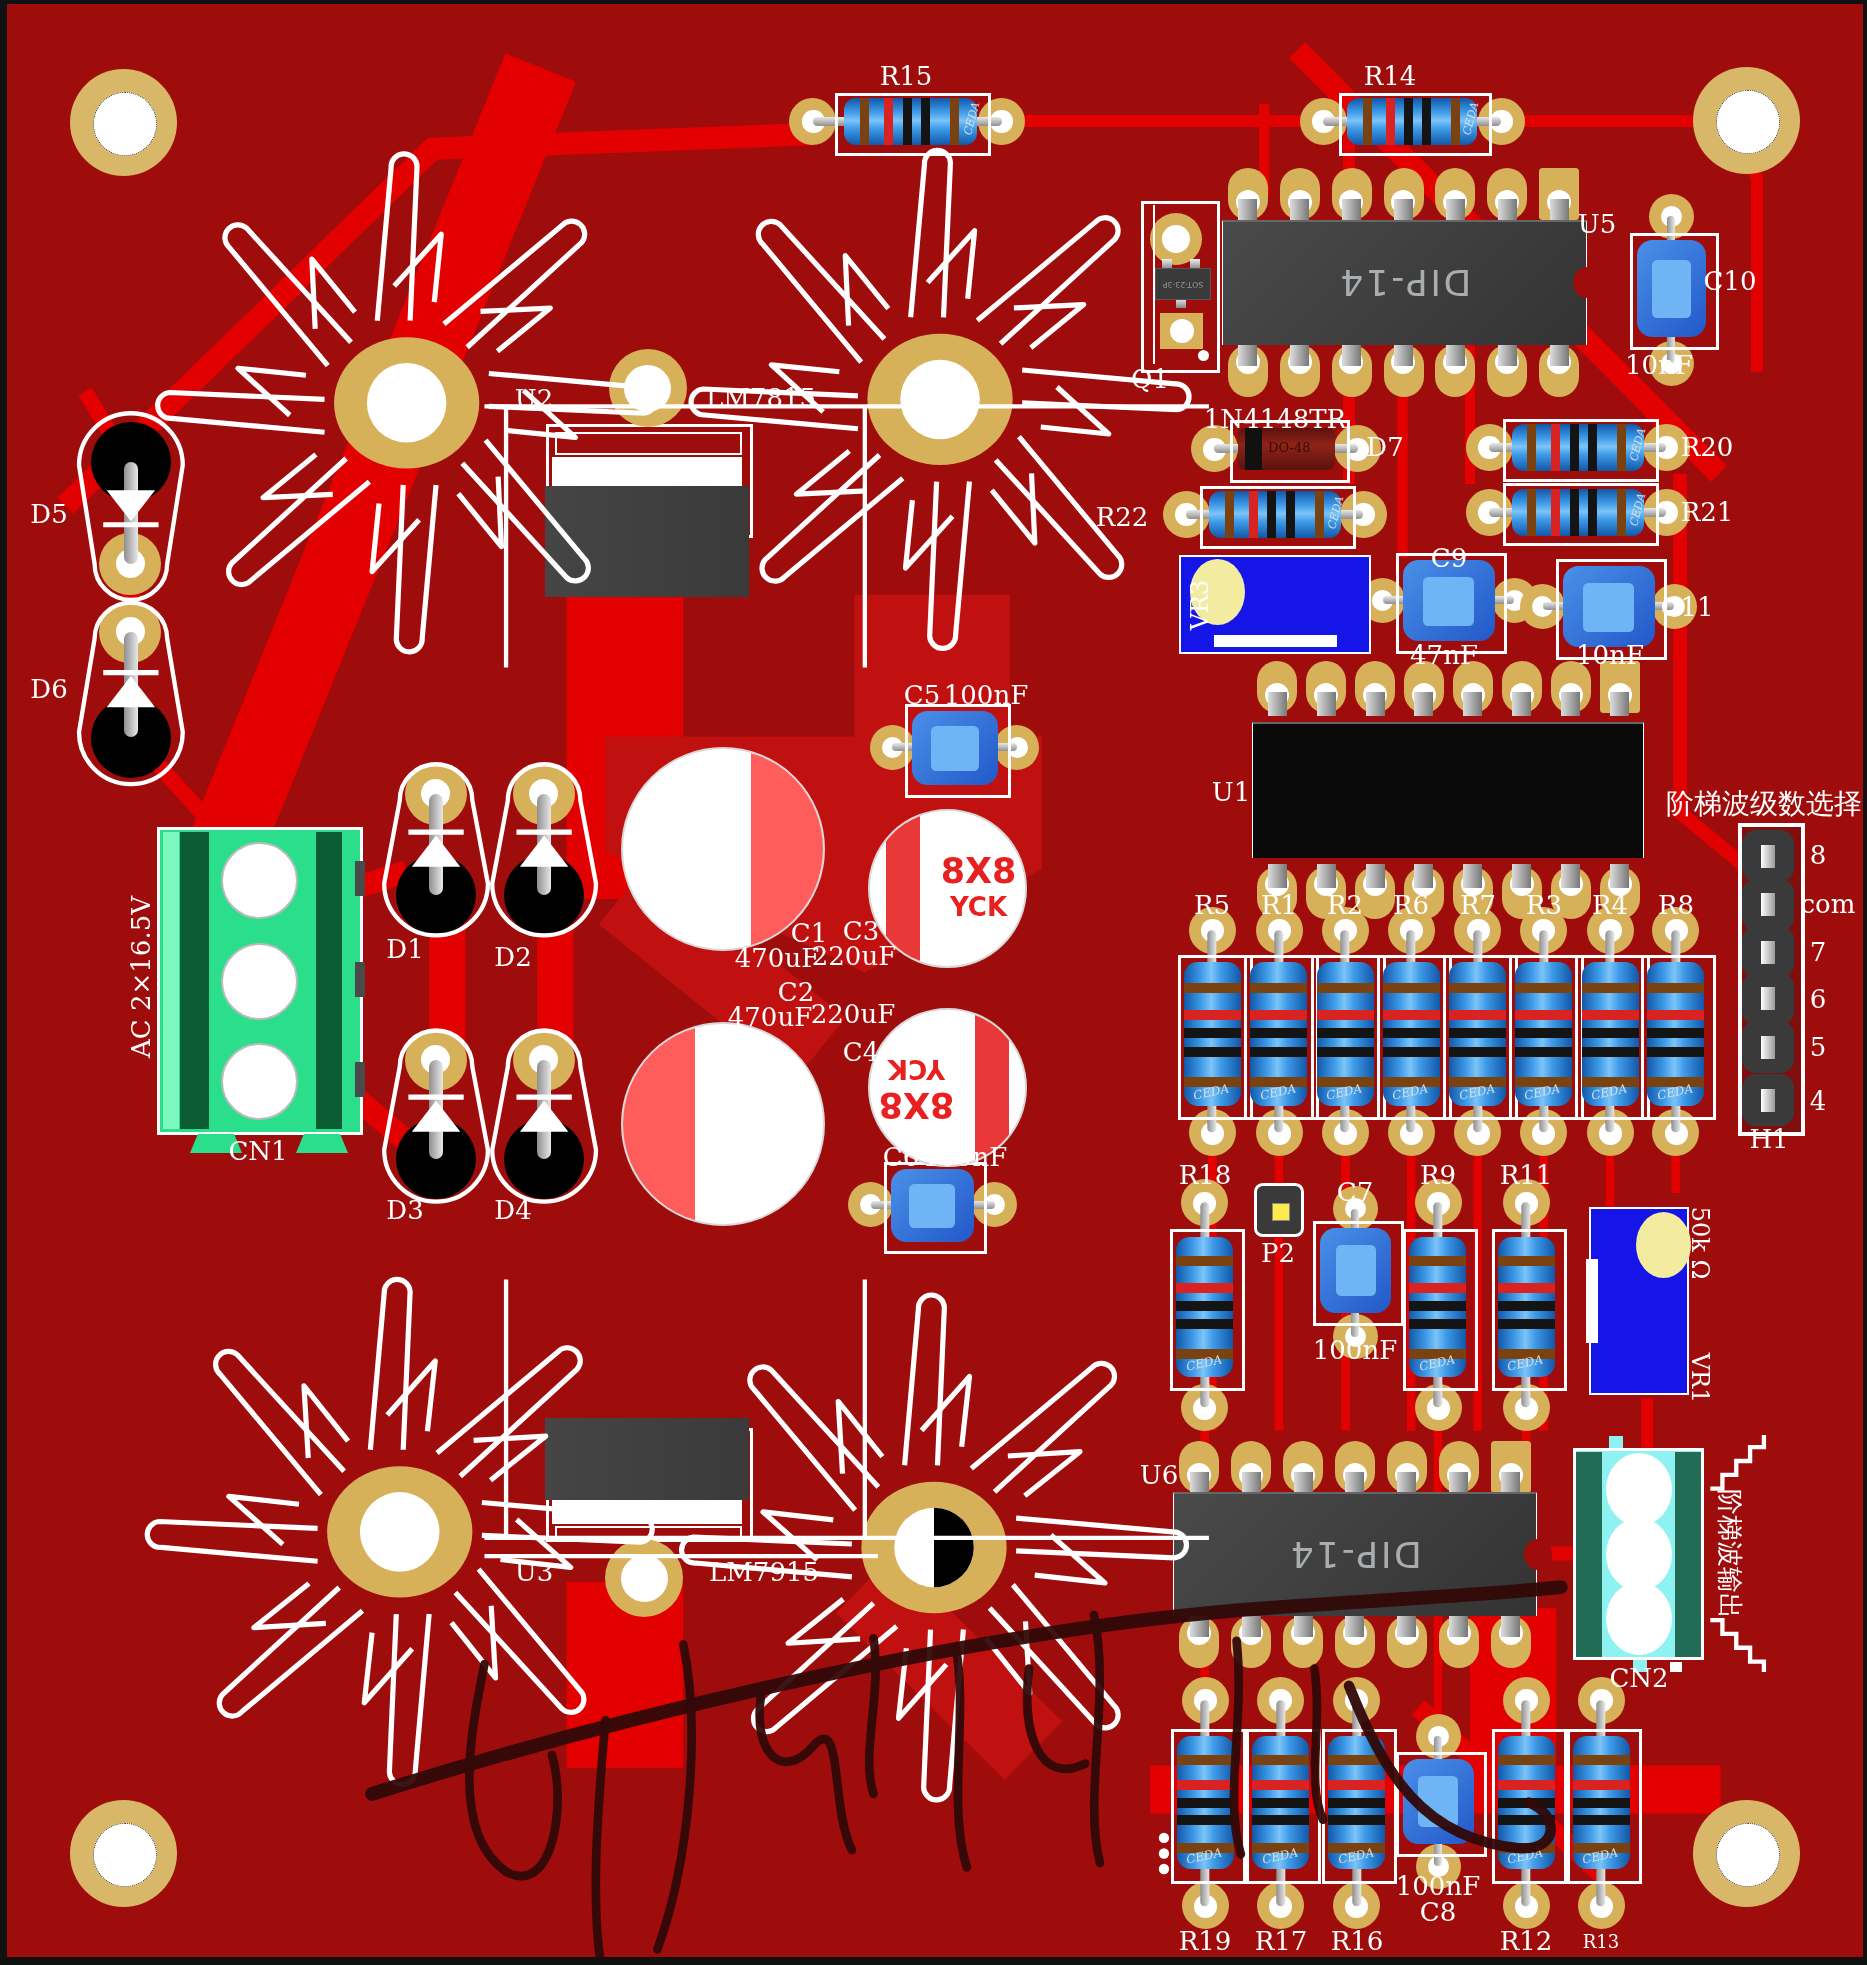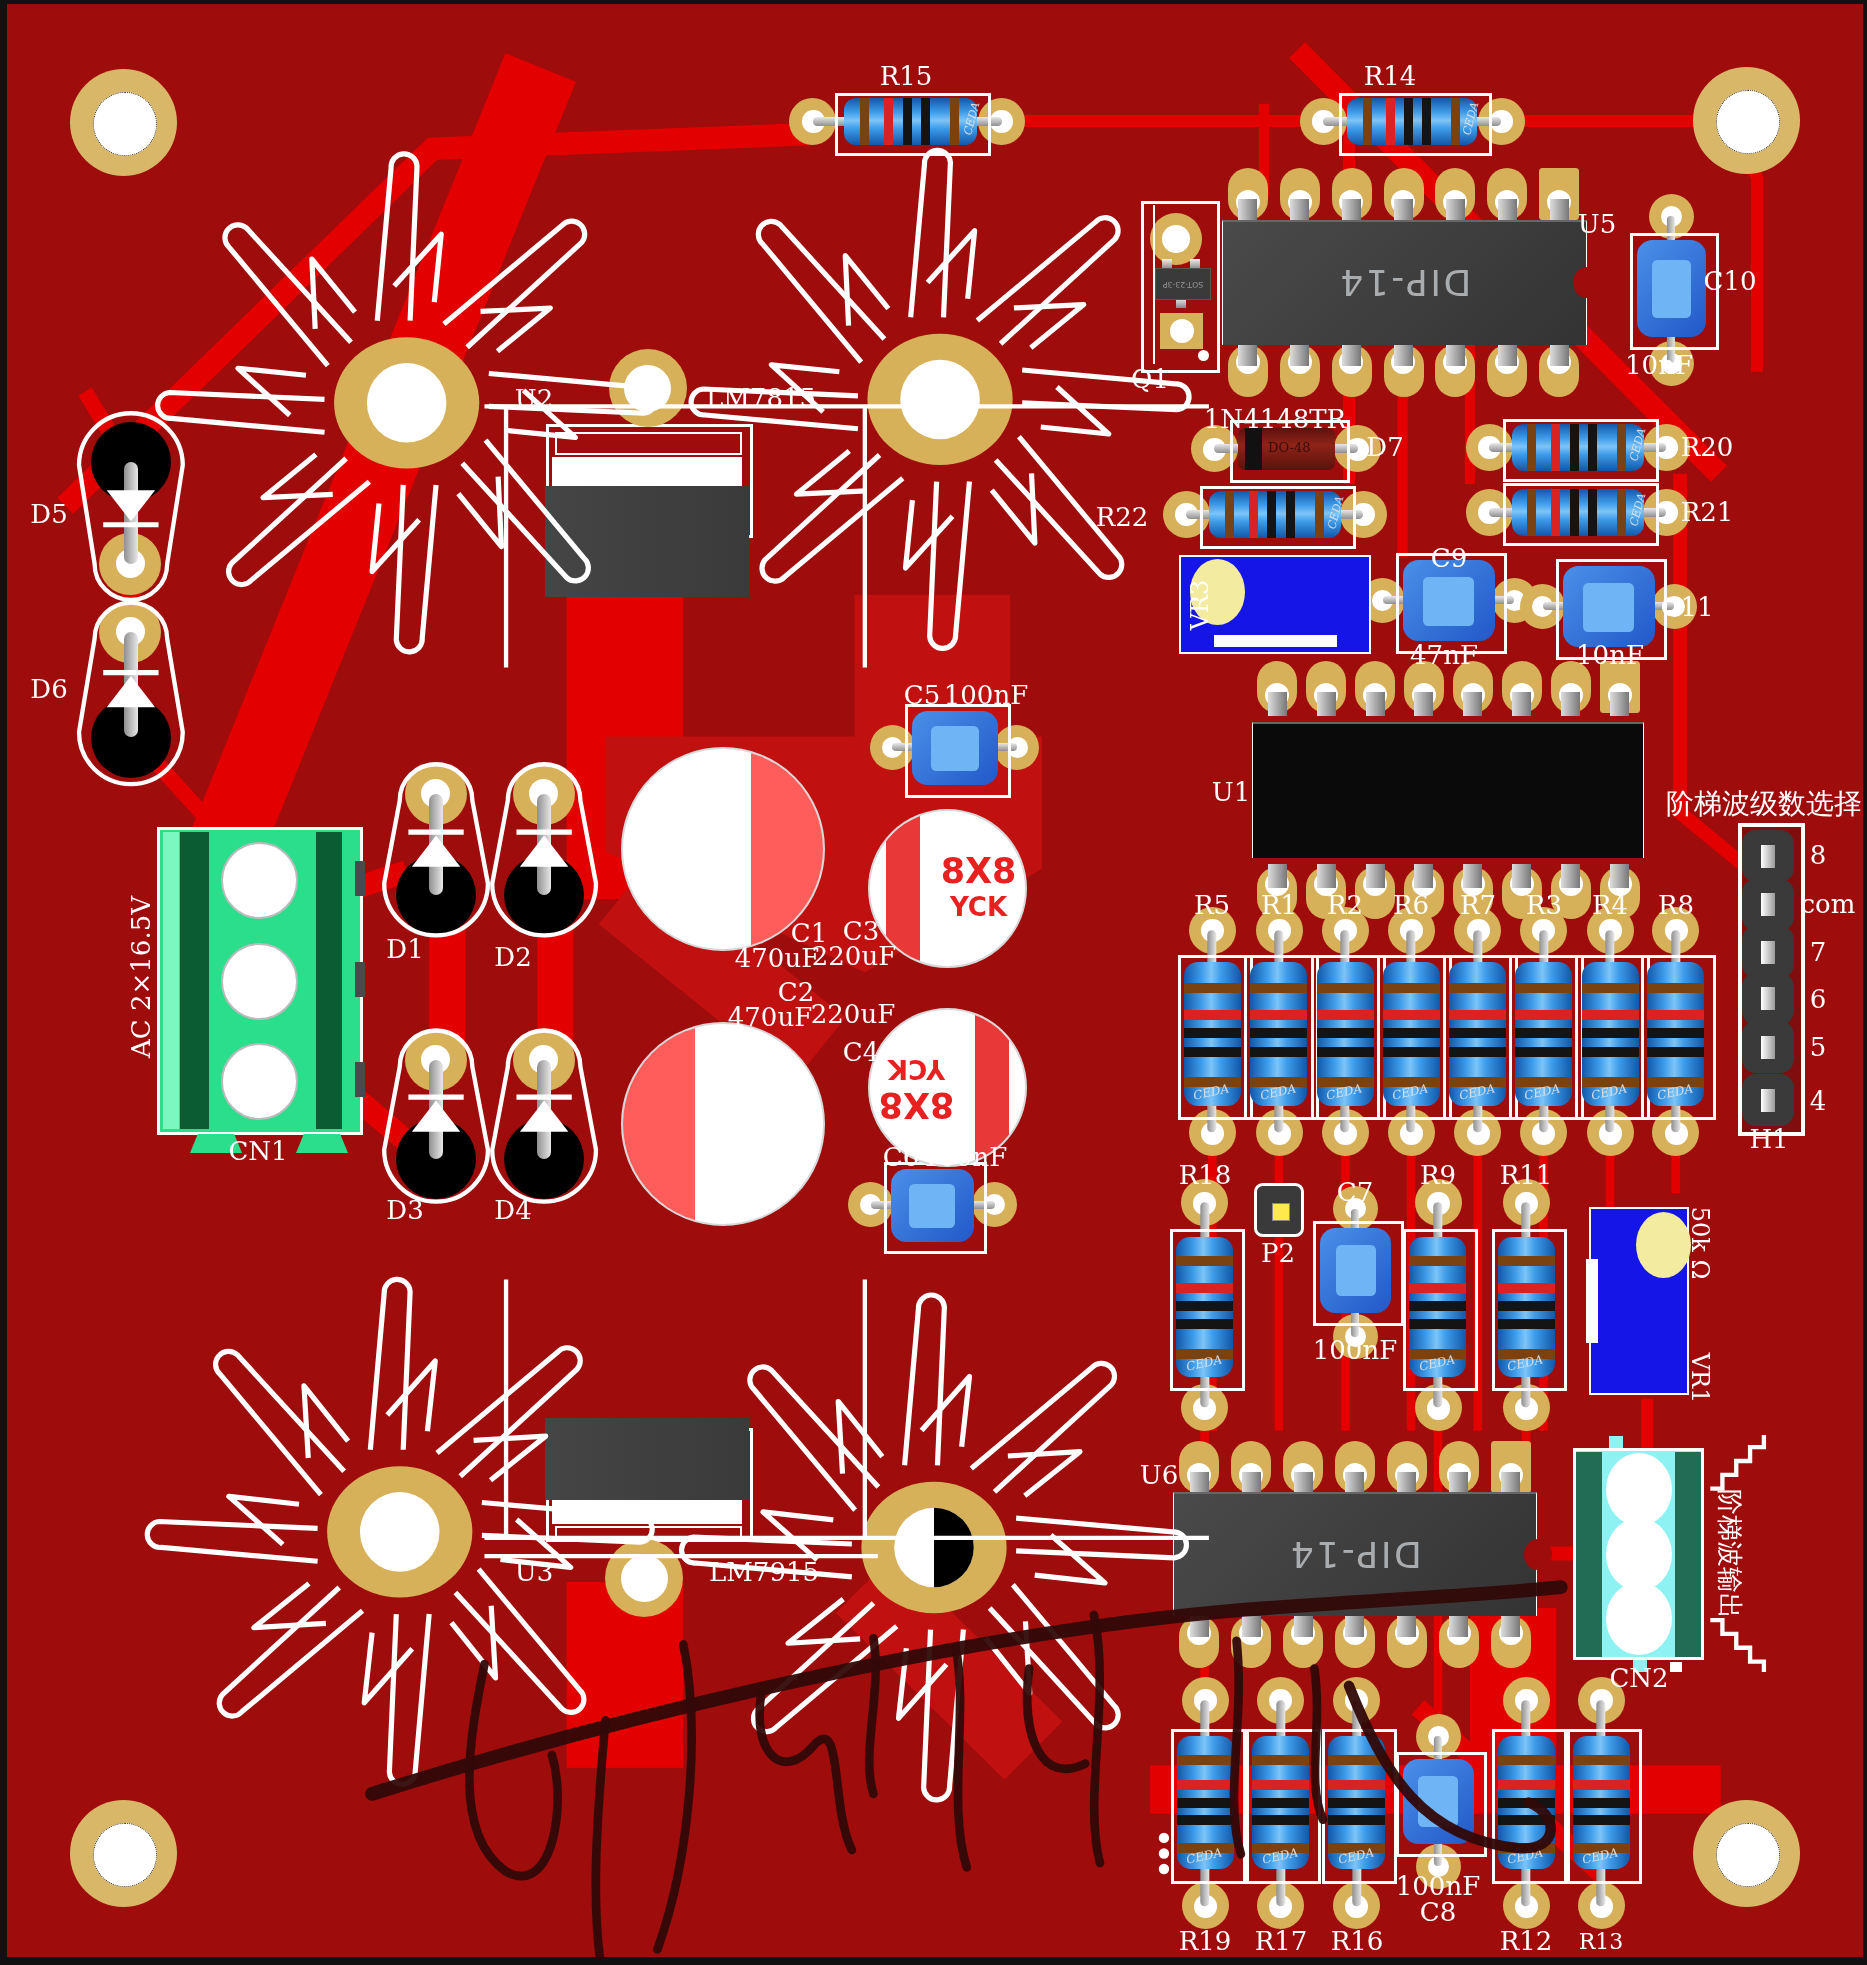--- a/index.html
+++ b/index.html
@@ -837,21 +837,21 @@
       <div class="lbl" style="left: 534px; top: 1572px; font-size: 26px; transform: translate(-50%, -50%) rotate(0deg);">U3</div>
       <div class="lbl" style="left: 764px; top: 1572px; font-size: 26px; transform: translate(-50%, -50%) rotate(0deg);">LM7915</div>
       <div class="lbl" style="left: 1639px; top: 1678px; font-size: 26px; transform: translate(-50%, -50%) rotate(0deg);">CN2</div>
       <div class="lbl" style="left: 1729px; top: 1554px; font-size: 26px; font-family: &quot;DejaVu Sans&quot;, &quot;Liberation Sans&quot;, sans-serif; transform: translate(-50%, -50%) rotate(90deg);">阶梯波输出</div>
       <div class="lbl" style="left: 1205px; top: 1941px; font-size: 26px; transform: translate(-50%, -50%) rotate(0deg);">R19</div>
       <div class="lbl" style="left: 1281px; top: 1941px; font-size: 26px; transform: translate(-50%, -50%) rotate(0deg);">R17</div>
       <div class="lbl" style="left: 1357px; top: 1941px; font-size: 26px; transform: translate(-50%, -50%) rotate(0deg);">R16</div>
       <div class="lbl" style="left: 1438px; top: 1886px; font-size: 26px; transform: translate(-50%, -50%) rotate(0deg);">100nF</div>
       <div class="lbl" style="left: 1438px; top: 1912px; font-size: 26px; transform: translate(-50%, -50%) rotate(0deg);">C8</div>
       <div class="lbl" style="left: 1526px; top: 1941px; font-size: 26px; transform: translate(-50%, -50%) rotate(0deg);">R12</div>
-      <div class="lbl" style="left: 1601px; top: 1941px; font-size: 22px; transform: translate(-50%, -50%) rotate(0deg);">R13</div>
+      <div class="lbl" style="left: 1601px; top: 1941px; font-size: 18px; transform: translate(-50%, -50%) rotate(0deg);">R13</div>
     </div>
   <svg id="signature" class="layer" width="1868" height="1965" viewBox="0 0 2160 2273">
       <path d="M430,2075 C700,1990 1100,1890 1440,1862 C1600,1850 1720,1845 1805,1836" stroke="#320808" stroke-width="16" fill="none" stroke-linecap="round" opacity="0.95"></path>
       <path d="M560,1925 C545,2000 520,2120 585,2165 C640,2195 655,2085 638,2030" stroke="#320808" stroke-width="10" fill="none" stroke-linecap="round" opacity="0.95"></path>
       <path d="M700,1990 C690,2100 680,2230 702,2308" stroke="#320808" stroke-width="10" fill="none" stroke-linecap="round" opacity="0.95"></path>
       <path d="M790,1902 C810,2000 798,2150 760,2255" stroke="#320808" stroke-width="10" fill="none" stroke-linecap="round" opacity="0.95"></path>
       <path d="M880,1960 C870,2030 905,2060 940,2020 C975,1980 960,2090 985,2140" stroke="#320808" stroke-width="10" fill="none" stroke-linecap="round" opacity="0.95"></path>
       <path d="M1010,1895 C1020,1960 995,2030 1010,2075" stroke="#320808" stroke-width="10" fill="none" stroke-linecap="round" opacity="0.95"></path>
       <path d="M1105,1905 C1120,1980 1095,2090 1118,2160" stroke="#320808" stroke-width="10" fill="none" stroke-linecap="round" opacity="0.95"></path>
       <path d="M1190,1930 C1180,2010 1205,2065 1255,2040" stroke="#320808" stroke-width="10" fill="none" stroke-linecap="round" opacity="0.95"></path>

